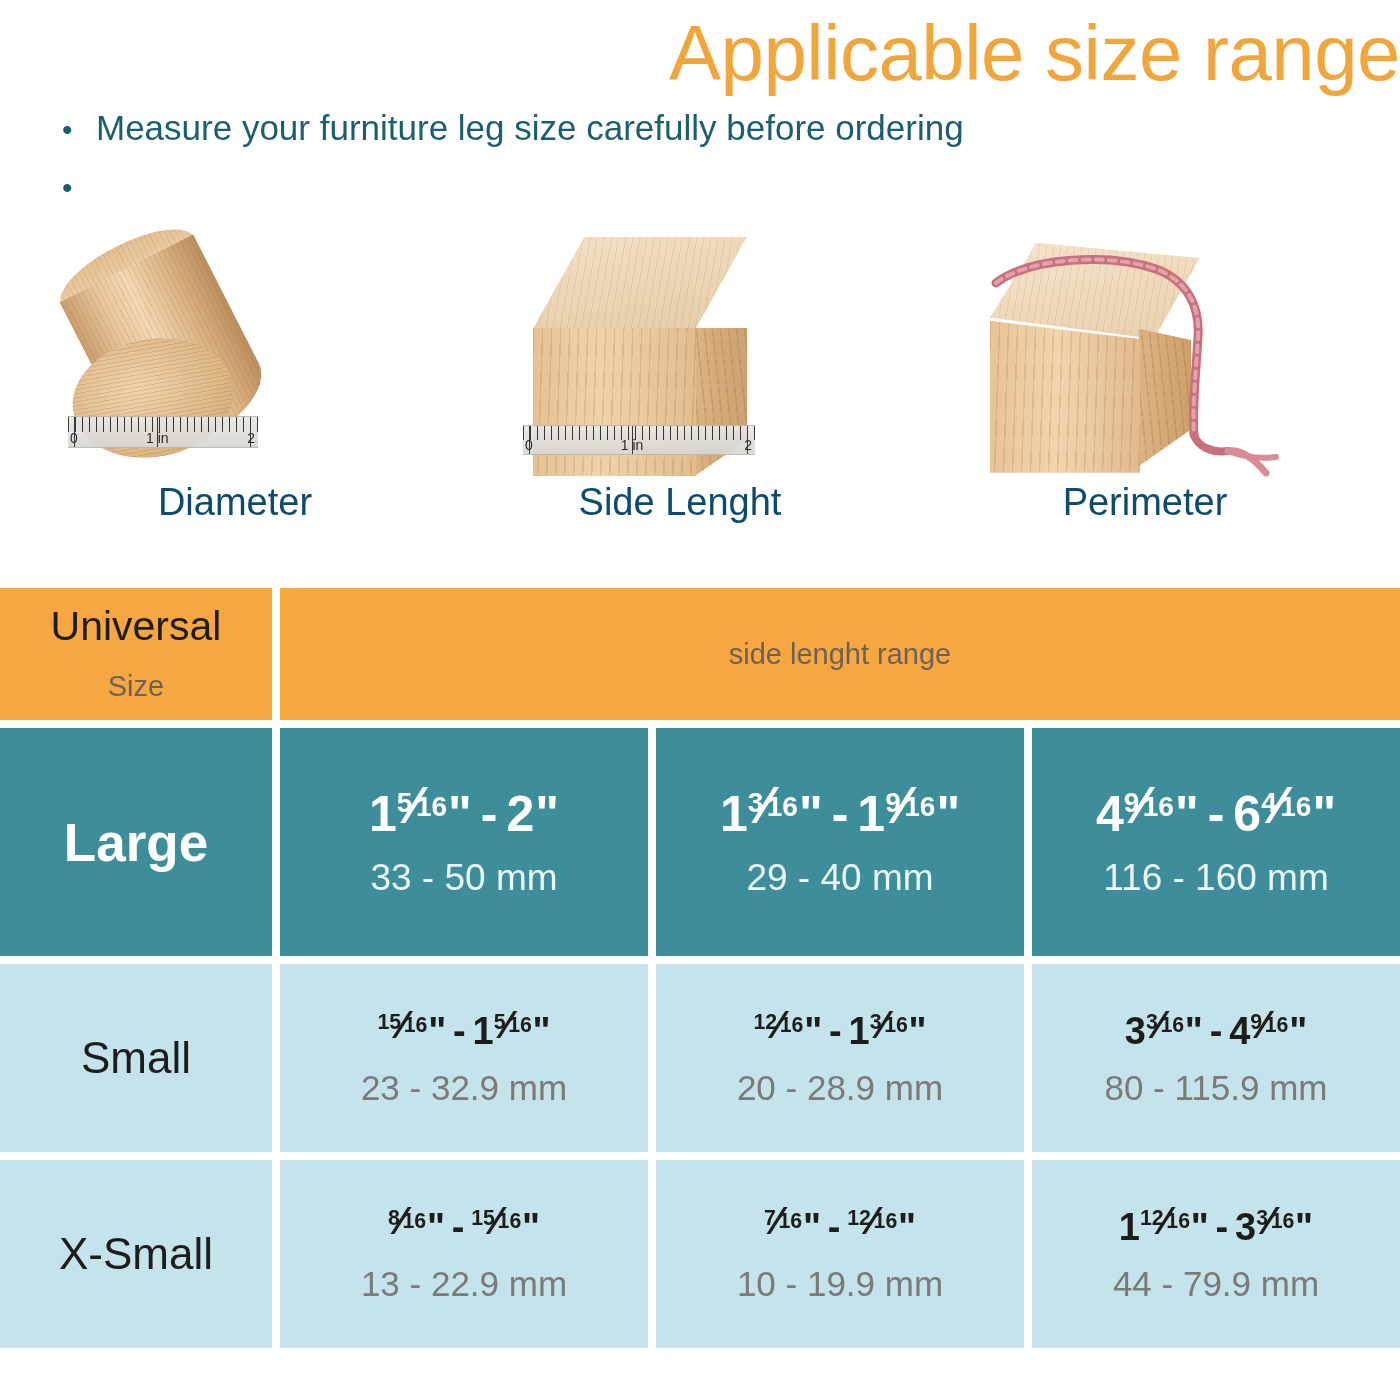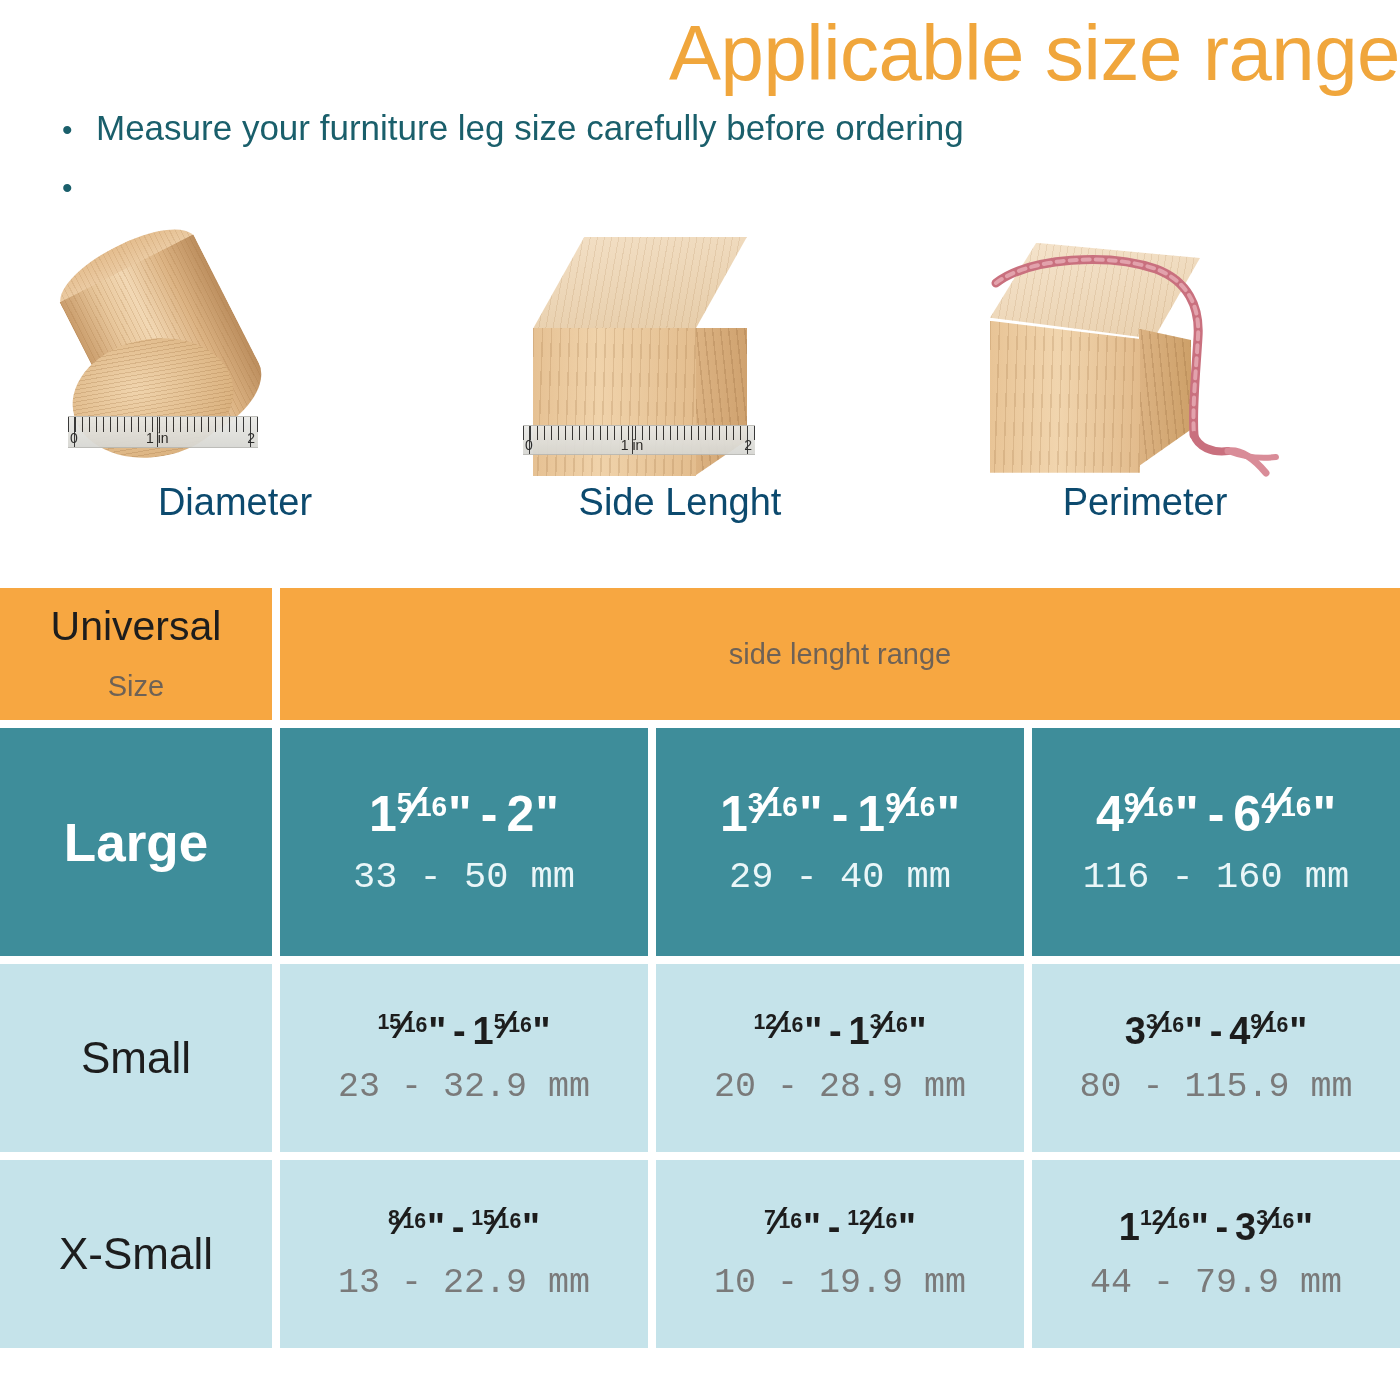--- a/index.html
+++ b/index.html
@@ -286,21 +286,20 @@
     line-height: 1;
     white-space: nowrap;
     display: flex;
     align-items: flex-start;
     justify-content: center;
   }
   .meas-mm {
     line-height: 1;
     white-space: nowrap;
     margin-top: 20px;
-    font-family: Liberation Mono, monospace;
   }
 
   .row-large .meas-in { font-size: 50px; font-weight: bold; color: #ffffff; }
   .row-large .meas-mm { font-size: 37px; color: #eaf6f8; }
 
   .row-light .meas-in { font-size: 38px; font-weight: bold; color: #1d1d1d; }
   .row-light .meas-mm { font-size: 35px; color: #7A7A7A; }
 
   
   .frac {

